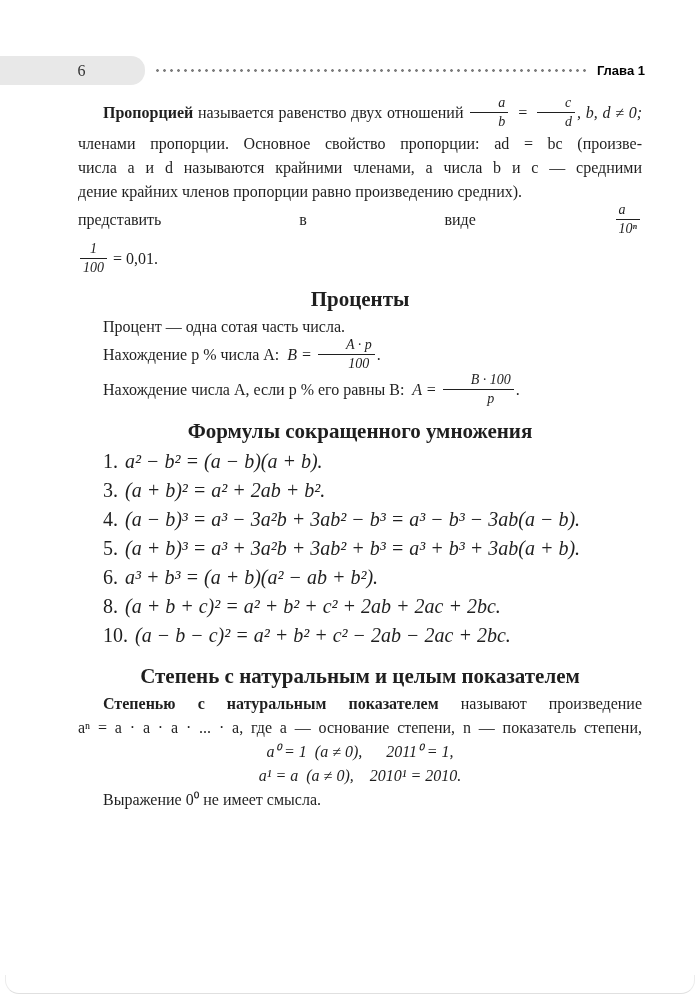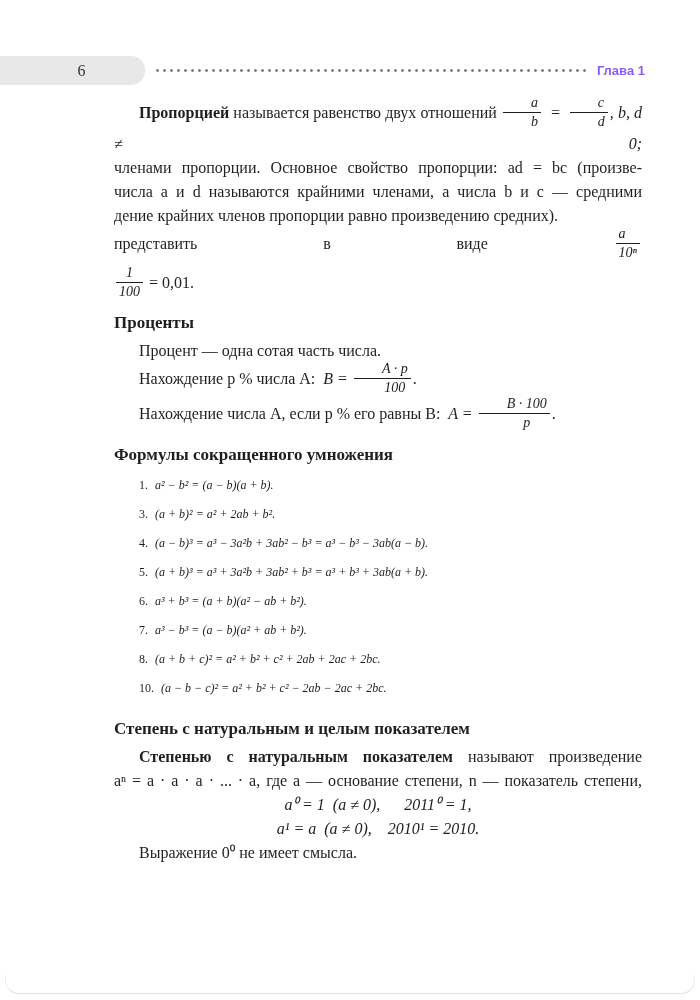--- a/index.html
+++ b/index.html
@@ -39,37 +39,38 @@
     align-self: center;
     background-image: radial-gradient(circle, #7d7d7d 1.1px, rgba(0,0,0,0) 1.6px);
     background-size: 7px 3px;
     background-repeat: repeat-x;
     background-position: 0 50%;
   }
   .chapter {
     font-family: "Liberation Sans", sans-serif;
     font-size: 13px;
     font-weight: bold;
-    color: #8b5cf6;
+    color: #000000;
     margin-right: 55px;
     white-space: nowrap;
   }
   
-  .content { padding: 12px 58px 0 78px; margin-left: 36px; }
+  .content { padding: 12px 58px 0 78px; }
   .ln { font-size: 16px; line-height: 24px; }
   .just { text-align: justify; text-align-last: justify; }
   .ind { text-indent: 25px; }
   .bold { font-weight: bold; }
   .mi { font-style: italic; }
   .eq { font-style: italic; margin: 0 7px; }
   .prewrap { white-space: pre-wrap; }
   .center { text-align: center; }
   .hd {
+    text-align: center;
     font-weight: bold;
-    font-size: 17px;
+    font-size: 21px;
     line-height: 24px;
   }
   .hd-percents { margin: 8px 0 4px; }
   .hd-abridged { margin: 10px 0 4px; }
   .hd-powers   { margin: 14px 0 4px; }
   
   .frac {
     display: inline-block;
     vertical-align: middle;
     text-align: center;
@@ -77,21 +78,21 @@
     font-size: 14px;
     line-height: 1.15;
     position: relative;
     top: -2px;
     margin: 0 2px;
   }
   .fnum { display: block; padding: 0 3px 1px; }
   .fden { display: block; border-top: 1px solid #1f1f1f; padding: 1px 3px 0; }
   
   .flist { margin: 2px 0 0 25px; }
-  .fitem { font-size: 12px; line-height: 29px; white-space: nowrap; font-family: Liberation Serif, serif; }
+  .fitem { font-size: 20px; line-height: 29px; white-space: nowrap; font-family: Liberation Serif, serif; }
   .fitem .formula { font-style: italic; }
   .fitem .fnumber { font-style: normal; margin-right: 7px; }
   
   .page-edge {
     position: absolute;
     left: 5px;
     right: 5px;
     bottom: 6px;
     height: 18px;
     border-left: 1px solid #ececec;
@@ -128,21 +129,20 @@
     <div class="ln ind"><span>Нахождение p % числа A:</span>&nbsp; <span class="mi">B =</span> <span class="frac"><span class="fnum">A · p</span><span class="fden">100</span></span><span>.</span></div>
     <div class="ln ind"><span>Нахождение числа A, если p % его равны B:</span>&nbsp; <span class="mi">A =</span> <span class="frac"><span class="fnum">B · 100</span><span class="fden">p</span></span><span>.</span></div>
 
     <div class="hd hd-abridged">Формулы сокращенного умножения</div>
     <div class="flist">
       <div class="fitem"><span class="fnumber">1.</span><span class="formula">a² − b² = (a − b)(a + b).</span></div>
       <div class="fitem"><span class="fnumber">3.</span><span class="formula">(a + b)² = a² + 2ab + b².</span></div>
       <div class="fitem"><span class="fnumber">4.</span><span class="formula">(a − b)³ = a³ − 3a²b + 3ab² − b³ = a³ − b³ − 3ab(a − b).</span></div>
       <div class="fitem"><span class="fnumber">5.</span><span class="formula">(a + b)³ = a³ + 3a²b + 3ab² + b³ = a³ + b³ + 3ab(a + b).</span></div>
       <div class="fitem"><span class="fnumber">6.</span><span class="formula">a³ + b³ = (a + b)(a² − ab + b²).</span></div>
-      <div class="fitem"><span class="fnumber">7.</span><span class="formula">a³ − b³ = (a − b)(a² + ab + b²).</span></div>
       <div class="fitem"><span class="fnumber">8.</span><span class="formula">(a + b + c)² = a² + b² + c² + 2ab + 2ac + 2bc.</span></div>
       <div class="fitem"><span class="fnumber">10.</span><span class="formula">(a − b − c)² = a² + b² + c² − 2ab − 2ac + 2bc.</span></div>
     </div>
 
     <div class="hd hd-powers">Степень с натуральным и целым показателем</div>
     <div class="ln just ind"><span class="bold">Степенью с натуральным показателем</span><span> называют произведение</span></div>
     <div class="ln just">aⁿ = a · a · a · ... · a, где a — основание степени, n — показатель степени,</div>
     <div class="ln center mi prewrap">a⁰ = 1  (a ≠ 0),      2011⁰ = 1,</div>
     <div class="ln center mi prewrap">a¹ = a  (a ≠ 0),    2010¹ = 2010.</div>
     <div class="ln ind">Выражение 0⁰ не имеет смысла.</div>

